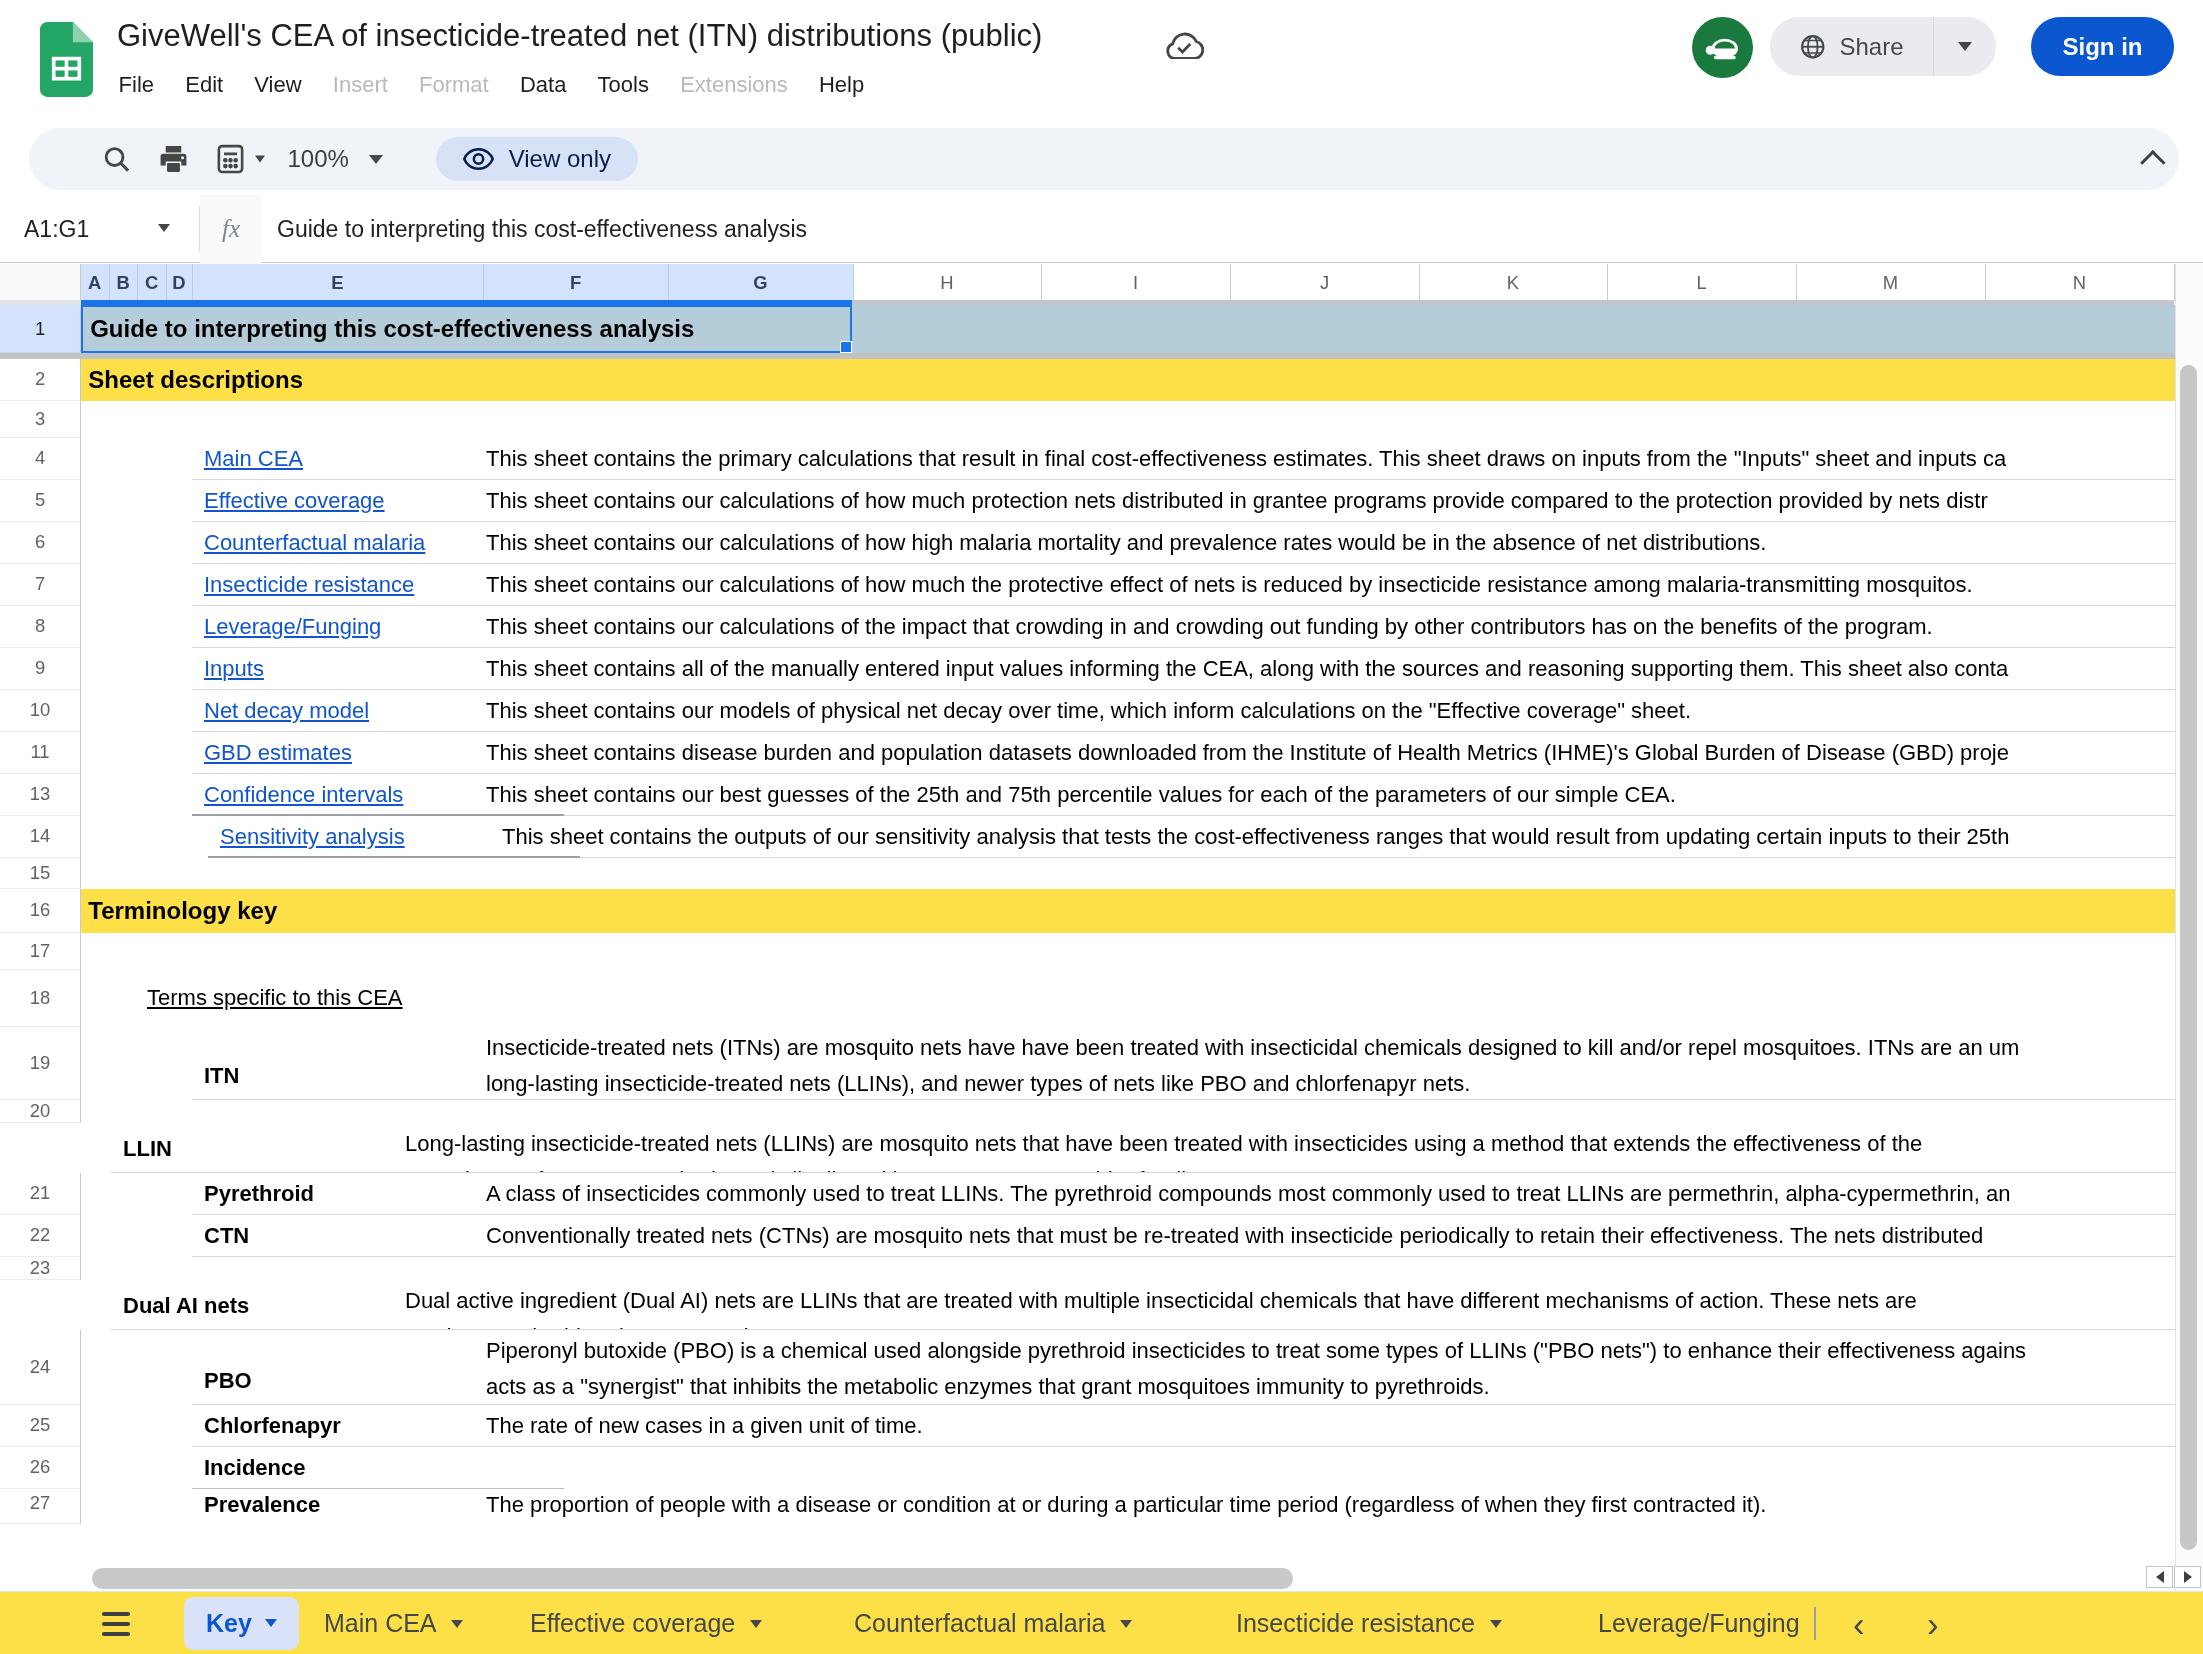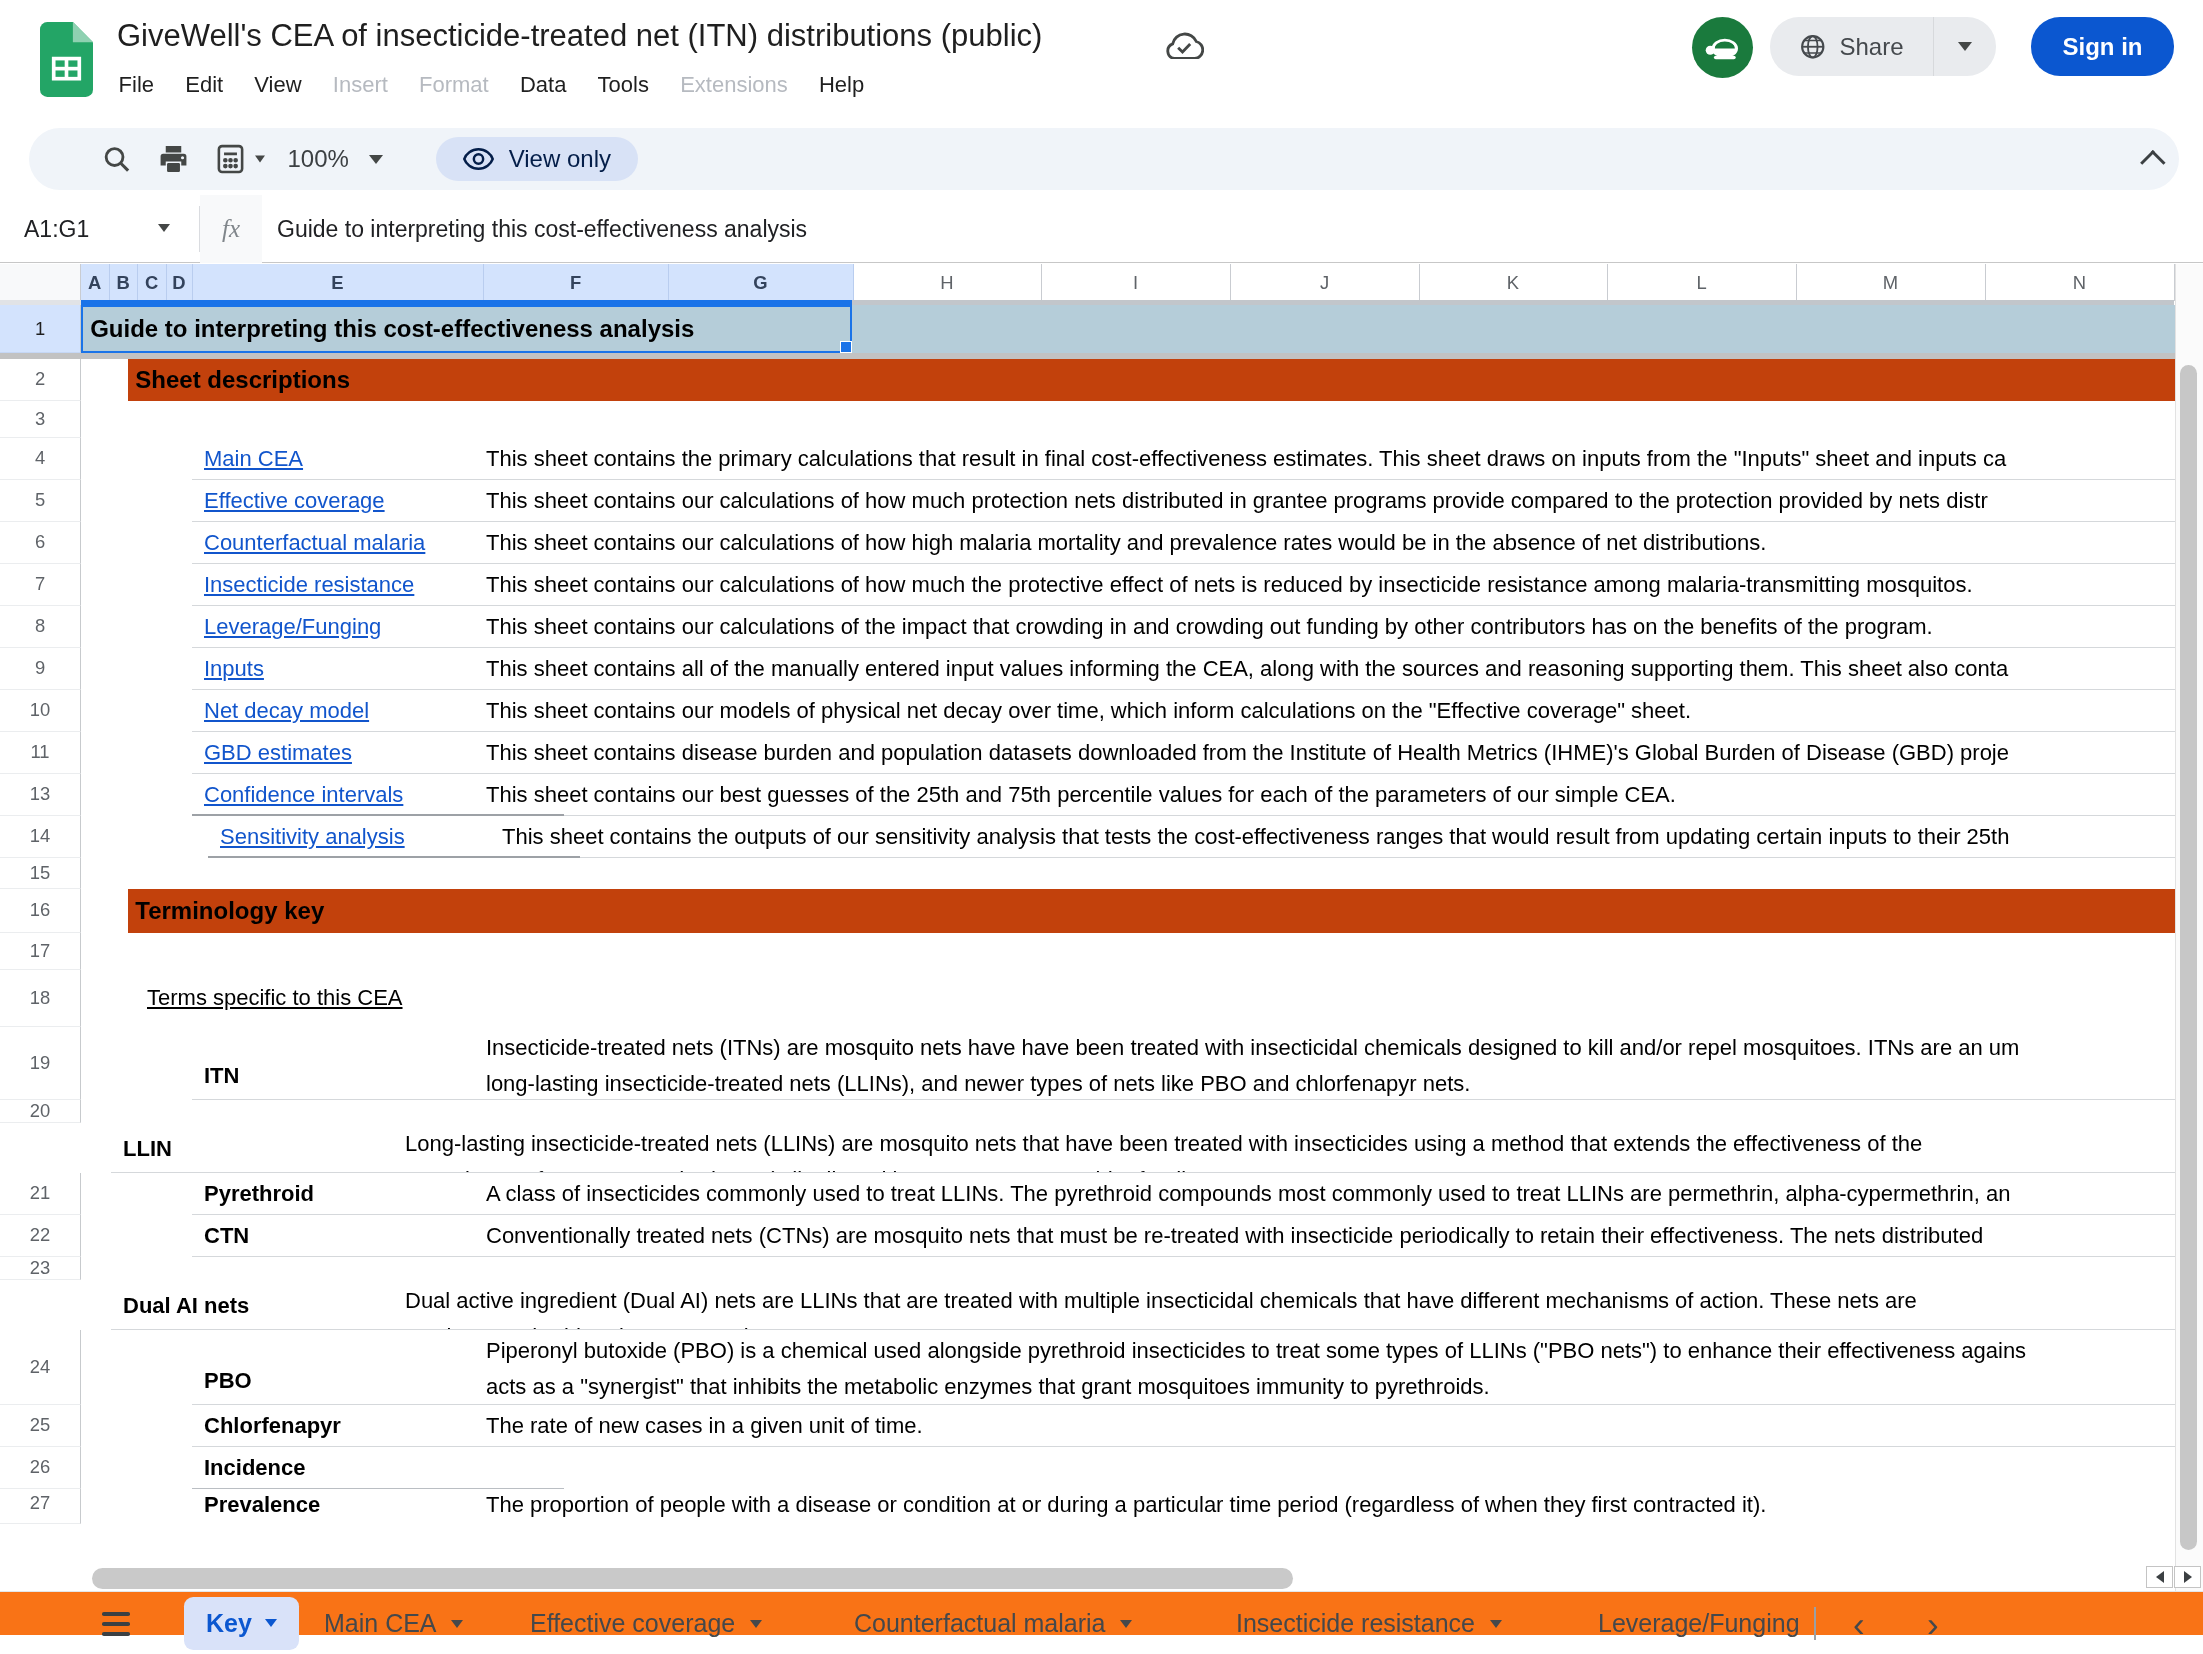--- a/index.html
+++ b/index.html
@@ -54,21 +54,21 @@
   .gut { width:81px; flex:none; border-right:0.9px solid #c7cacd; border-bottom:0.9px solid #ebedef; display:flex; align-items:center; justify-content:center; font-size:18.4px; color:#5f6368; background:#fff; }
   .rc { flex:1; position:relative; overflow:hidden; }
   .frozen-divider { width:2175px; height:5.5px; background:#c2c2c2; }
 
   .row1 .gut { background:#d3e3fd; color:#1f1f1f; border-bottom-color:#c5d7f5; }
   .row1 .rc { background:#b5cdd9; }
   .sel-outline { position:absolute; left:0; top:0; width:771px; height:100%; border:2.8px solid #1a73e8; }
   .fill-handle { position:absolute; left:759px; bottom:0; width:12px; height:12px; background:#1a73e8; border:1.8px solid #fff; }
   .r1text { position:absolute; left:9.2px; top:50%; transform:translateY(-50%); font-weight:bold; font-size:24px; color:#000; white-space:nowrap; }
 
-  .band .rc { background:#c2410c;margin-left:47px; }
+  .band .rc { background:#fde047; }
   .btext { position:absolute; left:7.3px; top:50%; transform:translateY(-50%); font-weight:bold; font-size:24px; color:#000; white-space:nowrap; }
 
   .slink { position:absolute; left:123px; top:50%; transform:translateY(-50%); font-size:22px; color:#1155cc; text-decoration:underline; white-space:nowrap; }
   .sdesc { position:absolute; left:405px; top:50%; transform:translateY(-50%); font-size:22px; color:#000; white-space:nowrap; }
   .bline { position:absolute; left:111px; right:0; bottom:0; height:0.9px; background:#d5d8db; }
   .bline-dark { position:absolute; left:111px; width:372px; bottom:0; height:1.8px; background:#9da1a6; }
 
   .terms-title { position:absolute; left:66px; top:50%; transform:translateY(-50%); font-size:22px; color:#000; text-decoration:underline; white-space:nowrap; }
   .term-c { position:absolute; left:123px; top:50%; transform:translateY(-50%); font-weight:bold; font-size:22px; white-space:nowrap; }
   .term-b { position:absolute; left:123px; bottom:11px; font-weight:bold; font-size:22px; white-space:nowrap; }
@@ -79,21 +79,21 @@
   
   .vtrack { position:absolute; left:2175px; top:264px; width:29px; height:1327px; background:#fbfbfb; border-left:0.9px solid #e2e2e2; }
   .vthumb { position:absolute; left:2180px; top:365px; width:17.4px; height:1185px; background:#c7c7c7; border-radius:9.2px; }
   .hthumb { position:absolute; left:92px; top:1568px; width:1201px; height:21px; background:#c9c9c9; border-radius:11px; }
   .sa { position:absolute; top:1566px; width:27px; height:22px; background:#fff; border:0.9px solid #c4c4c4; display:flex; align-items:center; justify-content:center; }
   .sa.l { left:2146px; } .sa.r { left:2174px; }
   .tri-l { width:0; height:0; border-top:6.4px solid transparent; border-bottom:6.4px solid transparent; border-right:8.3px solid #3c4043; }
   .tri-r { width:0; height:0; border-top:6.4px solid transparent; border-bottom:6.4px solid transparent; border-left:8.3px solid #3c4043; }
 
   
-  .tabbar { position:absolute; left:0; top:1591px; width:2204px; height:44px; background:#f97316; border-top:0.9px solid #e4e6e9; }
+  .tabbar { position:absolute; left:0; top:1591px; width:2204px; height:63px; background:#fde047; border-top:0.9px solid #e4e6e9; }
   .hamb { position:absolute; left:102px; top:20px; width:27.5px; height:24px; display:flex; flex-direction:column; justify-content:space-between; }
   .hamb span { display:block; height:3.7px; background:#3c4043; border-radius:1.8px; }
   .tab-active { position:absolute; left:184px; top:4.6px; height:53px; border-radius:9.2px; background:#d9e2f9; display:flex; align-items:center; gap:13px; padding:0 22px; color:#0b57d0; font-weight:bold; font-size:25px; }
   .tab-active .caret { border-top-color:#0b57d0; border-left-width:6.4px; border-right-width:6.4px; border-top-width:8.3px; }
   .tab { position:absolute; top:0; height:63px; display:flex; align-items:center; gap:14.7px; font-size:25px; color:#45484b; white-space:nowrap; }
   .tab .caret { border-left-width:6.4px; border-right-width:6.4px; border-top-width:8.3px; border-top-color:#45484b; }
   .tab-clip { max-width:230px; overflow:hidden; }
   .tab-cursor { width:1.8px; height:33px; background:#9aa0a6; }
   .tabnav { position:absolute; top:0; height:63px; display:flex; align-items:center; font-size:35px; color:#45484b; }
 </style>

